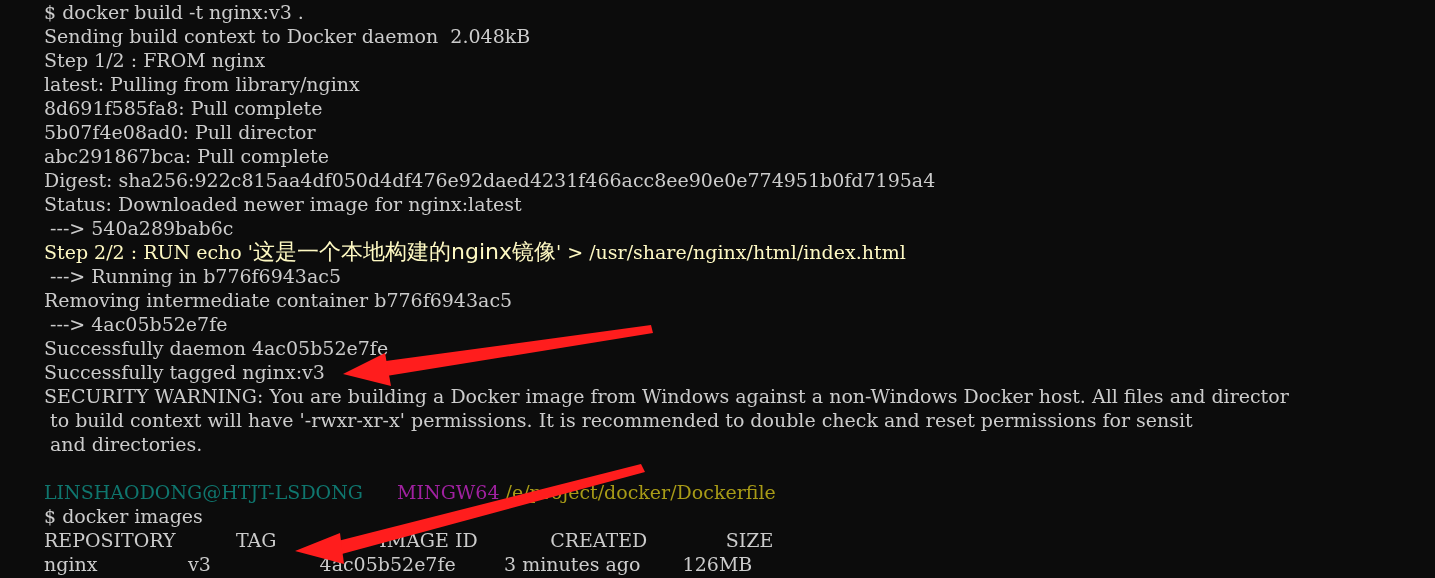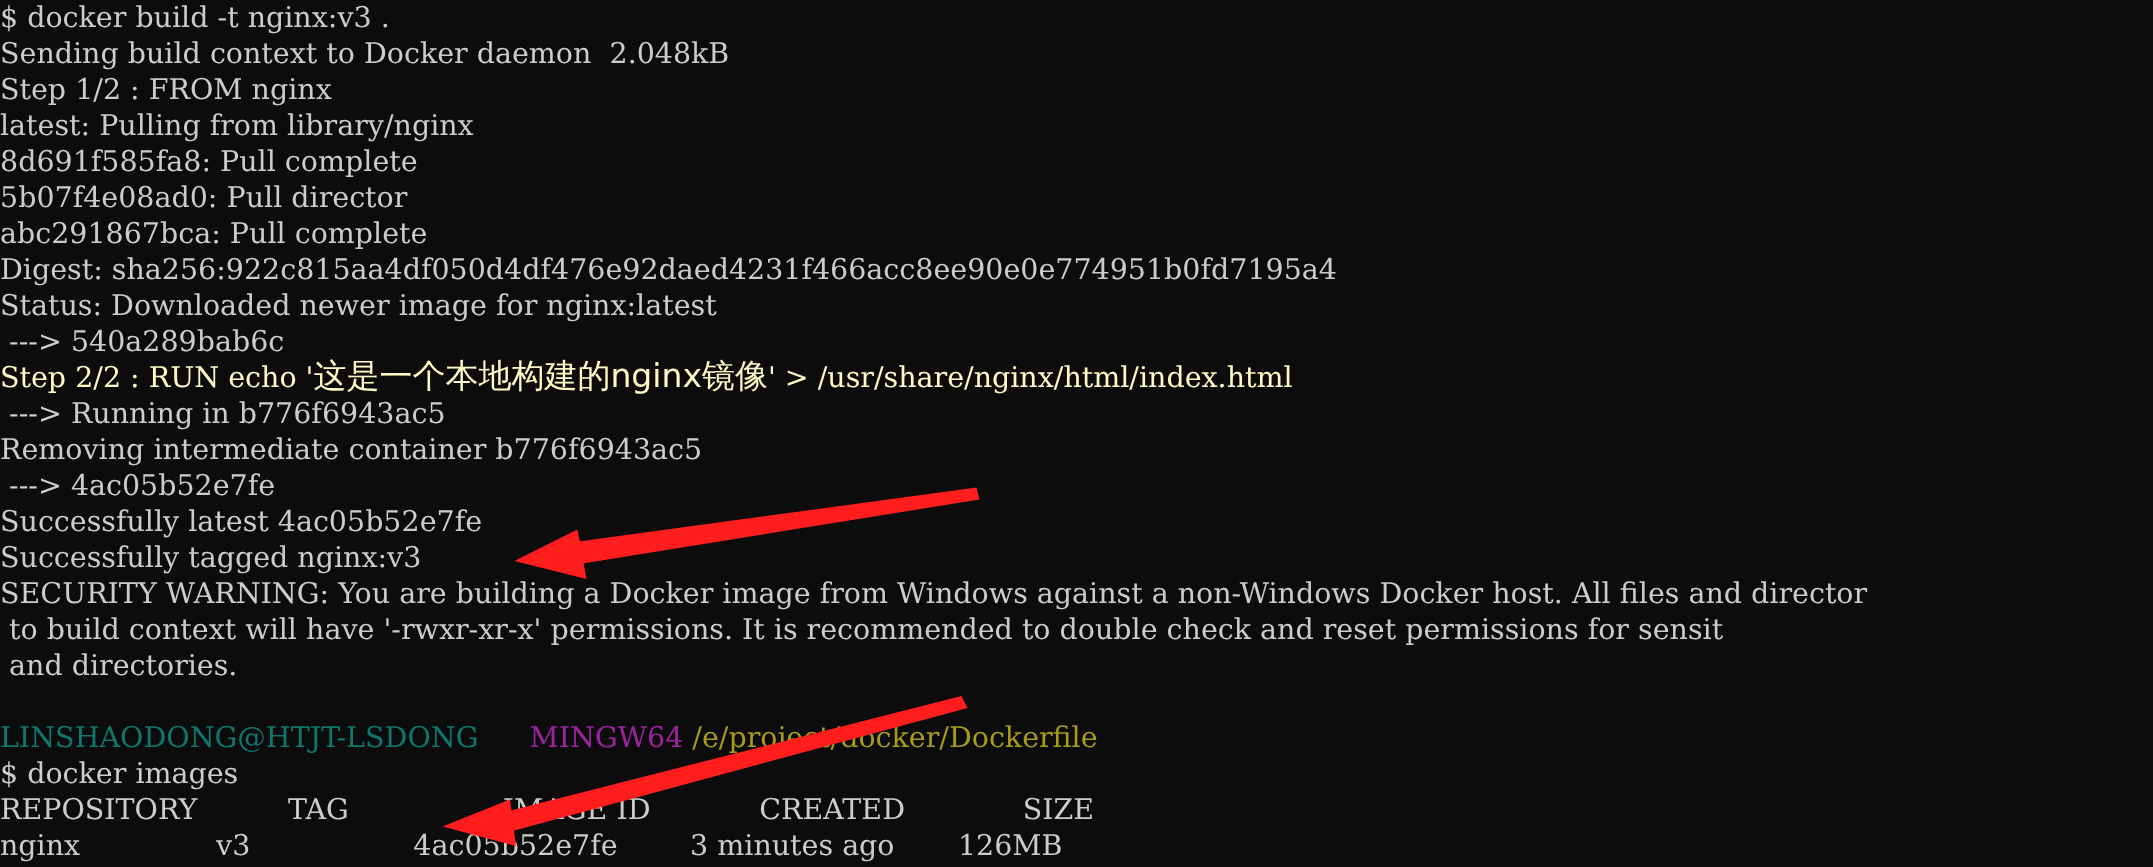--- a/index.html
+++ b/index.html
@@ -27,20 +27,21 @@
     padding: 0;
   }
   .line {
     height: 24px;
     line-height: 24px;
     white-space: pre;
     font-family: "DejaVu Serif", "Liberation Serif", serif;
     font-size: 19px;
     color: #cccccc;
     overflow: visible;
+    padding-left: 44px;
   }
   .line.blank { color: transparent; }
   .seg { white-space: pre; }
   .c-default { color: #fef9c3; }
   .c-green { color: #0f766e; }
   .c-purple { color: #a021a0; margin-left: 28px; }
   .c-yellow { color: #a89b17; }
   .cjk {
     font-family: "DejaVu Sans", "Liberation Sans", sans-serif;
     font-size: 22px;
@@ -70,21 +71,21 @@
     <div class="line">abc291867bca: Pull complete</div>
     <div class="line">Digest: sha256:922c815aa4df050d4df476e92daed4231f466acc8ee90e0e774951b0fd7195a4</div>
     <div class="line">Status: Downloaded newer image for nginx:latest</div>
     <div class="line"> ---&gt; 540a289bab6c</div>
 
     <div class="line"><span class="seg c-default">Step 2/2 : RUN echo '</span><span class="seg cjk c-default">这是一个本地构建的nginx镜像</span><span class="seg c-default">' &gt; /usr/share/nginx/html/index.html</span></div>
 
     <div class="line"> ---&gt; Running in b776f6943ac5</div>
     <div class="line">Removing intermediate container b776f6943ac5</div>
     <div class="line"> ---&gt; 4ac05b52e7fe</div>
-    <div class="line">Successfully latest 4ac05b52e7fe</div>
+    <div class="line">Successfully daemon 4ac05b52e7fe</div>
     <div class="line">Successfully tagged nginx:v3</div>
     <div class="line">SECURITY WARNING: You are building a Docker image from Windows against a non-Windows Docker host. All files and director</div>
     <div class="line"> to build context will have '-rwxr-xr-x' permissions. It is recommended to double check and reset permissions for sensit</div>
     <div class="line"> and directories.</div>
     <div class="line blank"></div>
 
     <div class="line"><span class="seg c-green">LINSHAODONG@HTJT-LSDONG</span><span class="seg"> </span><span class="seg c-purple">MINGW64</span><span class="seg"> </span><span class="seg c-yellow">/e/project/docker/Dockerfile</span></div>
 
     <div class="line">$ docker images</div>
     <div class="line">REPOSITORY          TAG                 IMAGE ID            CREATED             SIZE</div>

